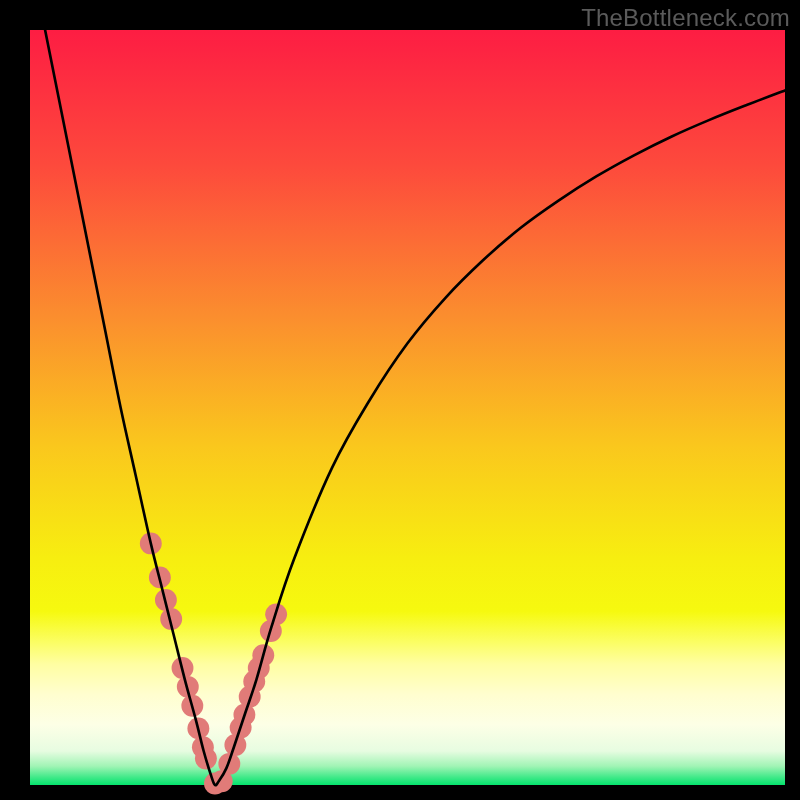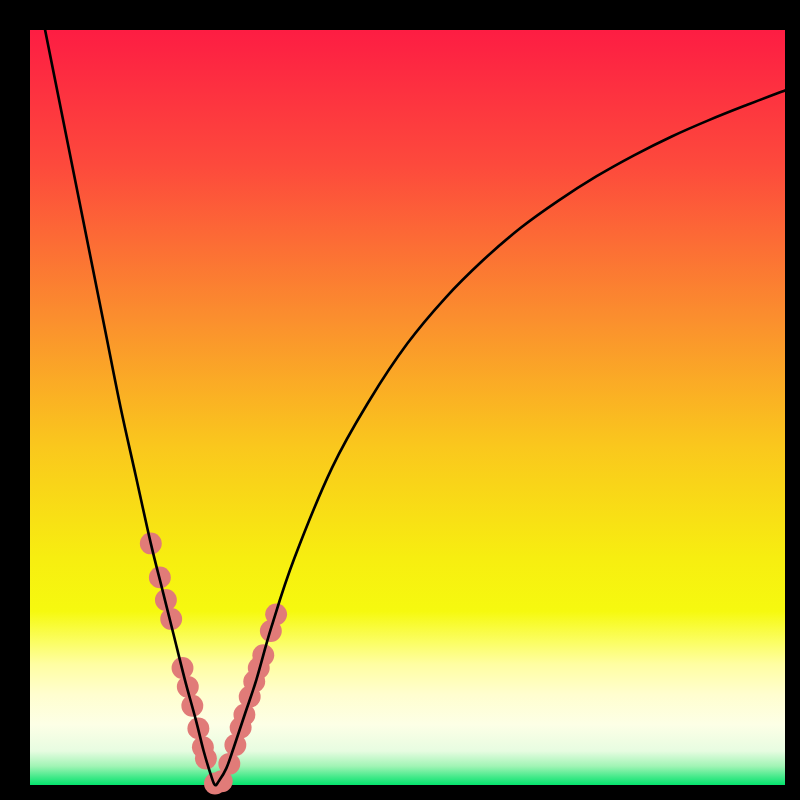--- a/index.html
+++ b/index.html
@@ -42,20 +42,21 @@
     inset: 0;
     width: 100%;
     height: 100%;
     overflow: visible;
   }
 </style>
 </head>
 <body>
 
 <div class="frame">
+  <div class="watermark">TheBottleneck.com</div>
 
   <div class="plot-area">
     <svg class="gradient-bg" viewBox="0 0 100 100" preserveAspectRatio="none">
       <defs>
         <linearGradient id="bg-grad" x1="0" y1="0" x2="0" y2="1">
             <stop offset="0%" stop-color="#fd1d43"></stop>
             <stop offset="18%" stop-color="#fd4a3c"></stop>
             <stop offset="38%" stop-color="#fb8e2e"></stop>
             <stop offset="55.00000000000001%" stop-color="#fac71d"></stop>
             <stop offset="70%" stop-color="#f7ee10"></stop>

